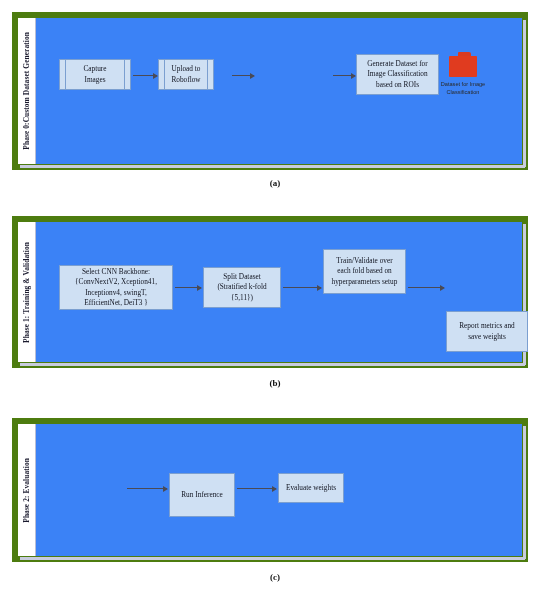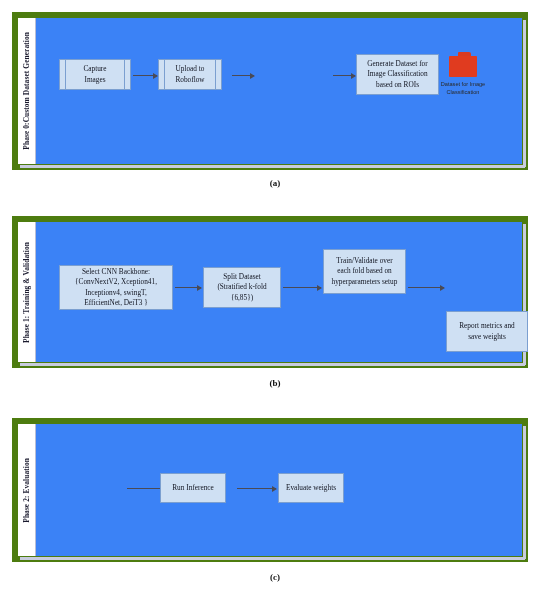--- a/index.html
+++ b/index.html
@@ -50,21 +50,21 @@
       <span>Phase 0:Custom Dataset Generation</span>
     </div>
     <div class="lane-body">
 
       <div class="node pp" style="left:24px;top:41px;width:72px;height:31px;">
         <span class="txt" style="white-space: pre-line;">Capture
 Images</span>
       </div>
       <div class="arrow" style="left:98px;top:57px;width:24px;"></div>
 
-      <div class="node pp" style="left:123px;top:41px;width:64px;height:31px;">
+      <div class="node pp" style="left:123px;top:41px;width:56px;height:31px;">
         <span class="txt" style="white-space: pre-line;">Upload to
 Roboflow</span>
       </div>
       <div class="arrow" style="left:197px;top:57px;width:22px;"></div>
 
       <div class="arrow" style="left:298px;top:57px;width:22px;"></div>
 
       <div class="node" style="left:321px;top:36px;width:83px;height:41px;">
         <span class="txt" style="white-space: pre-line;">Generate Dataset for
 Image Classification
@@ -94,21 +94,21 @@
         <span class="txt" style="white-space: pre-line;">Select CNN Backbone:
 {ConvNextV2, Xception41,
 Inceptionv4, swingT,
 EfficientNet, DeiT3 }</span>
       </div>
       <div class="arrow" style="left:140px;top:65px;width:26px;"></div>
 
       <div class="node" style="left:168px;top:45px;width:78px;height:41px;">
         <span class="txt" style="white-space: pre-line;">Split Dataset
 (Stratified k-fold
-{6,85})</span>
+{5,11})</span>
       </div>
       <div class="arrow" style="left:248px;top:65px;width:38px;"></div>
 
       <div class="node" style="left:288px;top:27px;width:83px;height:45px;">
         <span class="txt" style="white-space: pre-line;">Train/Validate over
 each fold based on
 hyperparameters setup</span>
       </div>
       <div class="arrow" style="left:373px;top:65px;width:36px;"></div>
 
@@ -124,21 +124,21 @@
 
 <div class="panel-wrap" style="top:418px;">
   <div class="panel" style="height:144px;">
     <div class="lane-label">
       <span>Phase 2: Evaluation</span>
     </div>
     <div class="lane-body">
 
       <div class="arrow" style="left:92px;top:64px;width:40px;"></div>
 
-      <div class="node" style="left:125px;top:49px;width:66px;height:30px;">
+      <div class="node" style="left:134px;top:49px;width:66px;height:44px;">
         <span class="txt" style="white-space: pre-line;">Run Inference</span>
       </div>
       <div class="arrow" style="left:202px;top:64px;width:39px;"></div>
 
       <div class="node" style="left:243px;top:49px;width:66px;height:30px;">
         <span class="txt" style="white-space: pre-line;">Evaluate weights</span>
       </div>
 
     </div>
   </div>

